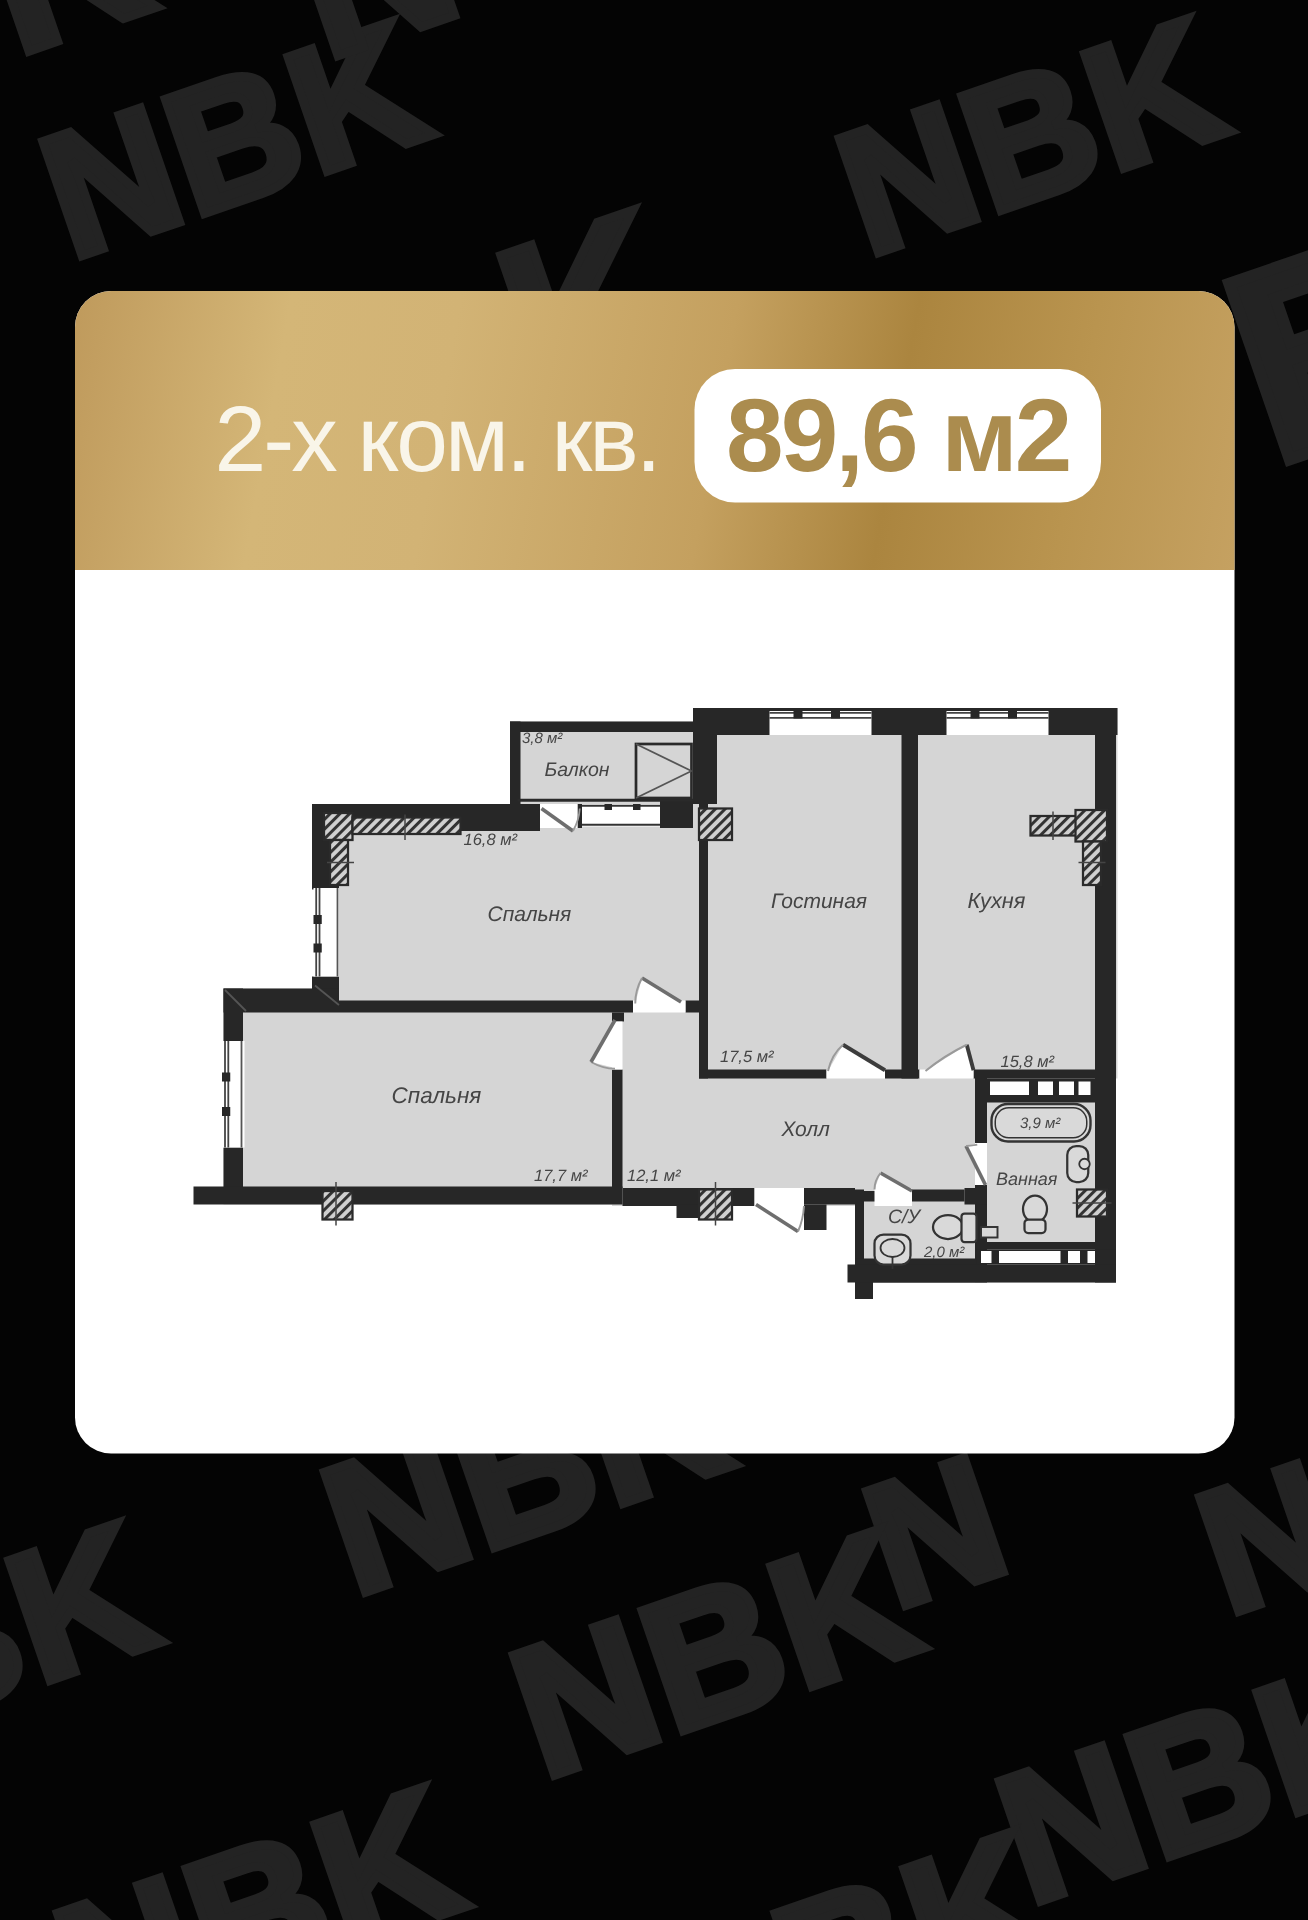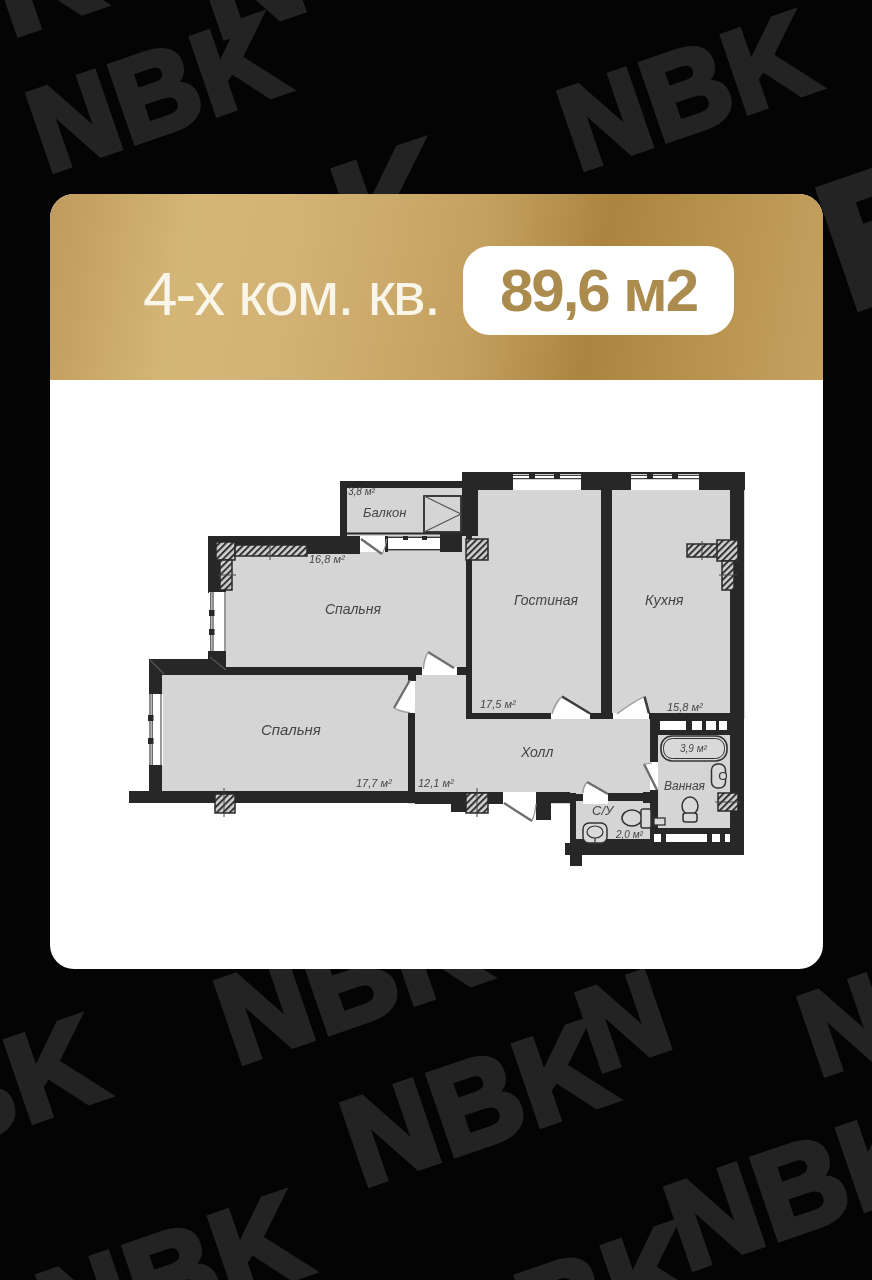--- a/index.html
+++ b/index.html
@@ -38,26 +38,26 @@
 
 <div class="wm" style="font-size:123px;left:37px;top:1213px;">NBK</div>
 
 <div class="wm" style="font-size:123px;left:518px;top:1228px;">BK</div>
 
 <div style="position:absolute;left:50px;top:194px;width:773px;height:775px;background:#ffffff;border-radius:24px;"></div>
 
 <div style="position:absolute;left:50px;top:194px;width:773px;height:186px;border-radius:24px 24px 0 0;
      background:linear-gradient(100deg,#bf9a5c 0%,#d4b677 18%,#d2b375 32%,#c4a05f 55%,#ab853f 70%,#b9944f 85%,#c5a161 100%);"></div>
 
-<div style="position:absolute;left:143px;top:263px;font-size:62px;color:#f9f5e9;letter-spacing:-2px;line-height:1;">4-х ком. кв.</div>
+<div style="position:absolute;left:143px;top:263px;font-size:62px;color:#f9f5e9;letter-spacing:-2px;line-height:1;">2-х ком. кв.</div>
 
 <div style="position:absolute;left:463px;top:246px;width:271px;height:89px;background:#ffffff;border-radius:27px;"></div>
 
 <div style="position:absolute;left:463px;top:246px;width:271px;height:89px;display:flex;align-items:center;justify-content:center;
-     font-size:60px;font-weight:700;color:#ab8c4e;letter-spacing:-2px;padding-right:12px;padding-bottom:6px;">89,6 м2</div>
+     font-size:69px;font-weight:700;color:#ab8c4e;letter-spacing:-2px;padding-right:12px;padding-bottom:6px;">89,6 м2</div>
 
 <svg width="872" height="1280" viewBox="0 0 872 1280" style="position:absolute;left:0;top:0;" font-family="Liberation Sans, sans-serif">
 <defs>
 <pattern id="hatch" width="4.6" height="4.6" patternTransform="rotate(45)" patternUnits="userSpaceOnUse">
   <rect width="4.6" height="4.6" fill="#d0d0d0"></rect>
   <rect width="2" height="4.6" fill="#333333"></rect>
 </pattern>
 </defs>
 <g>
 

